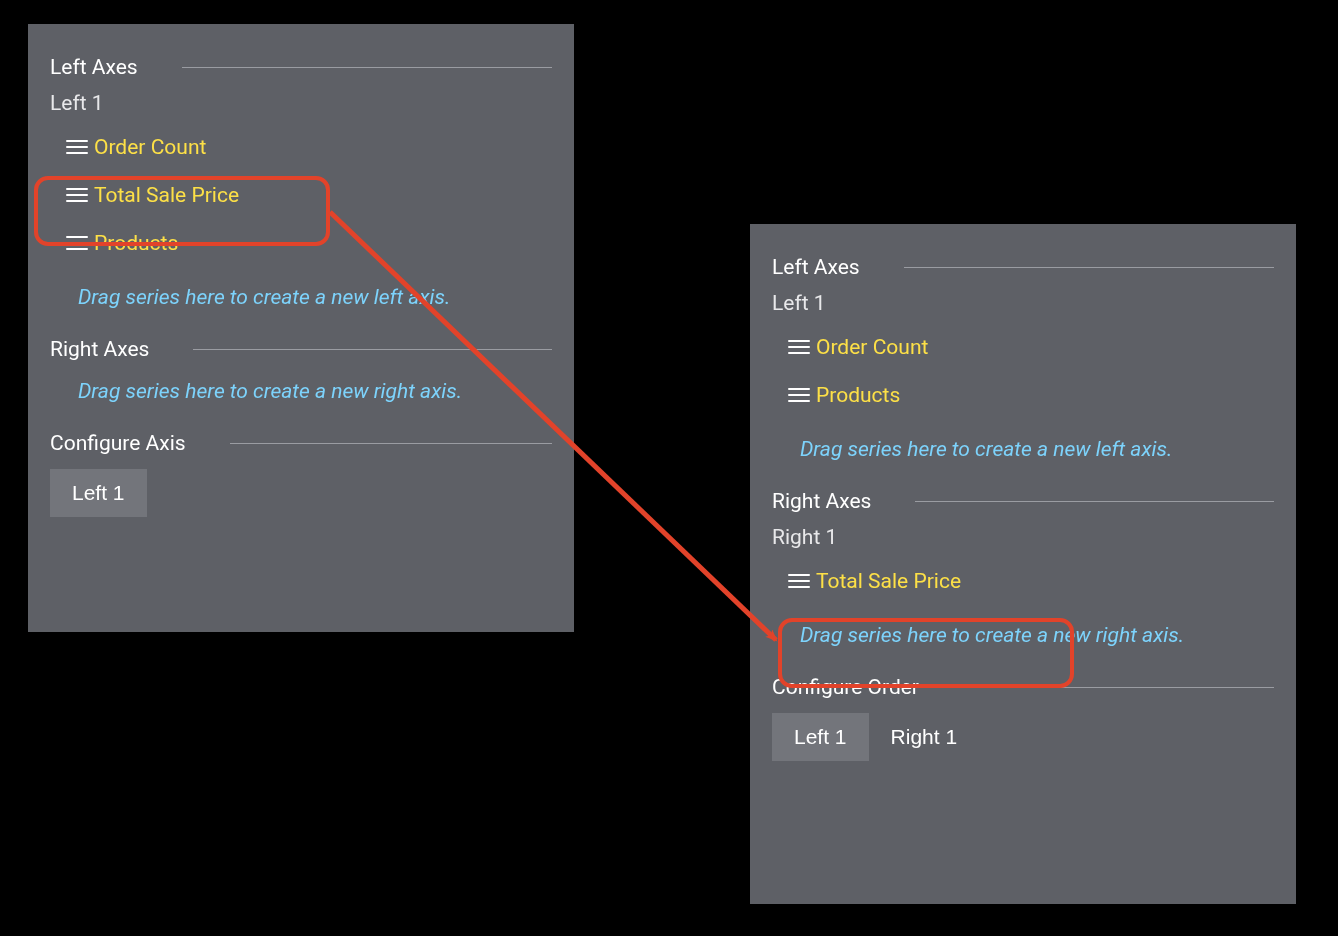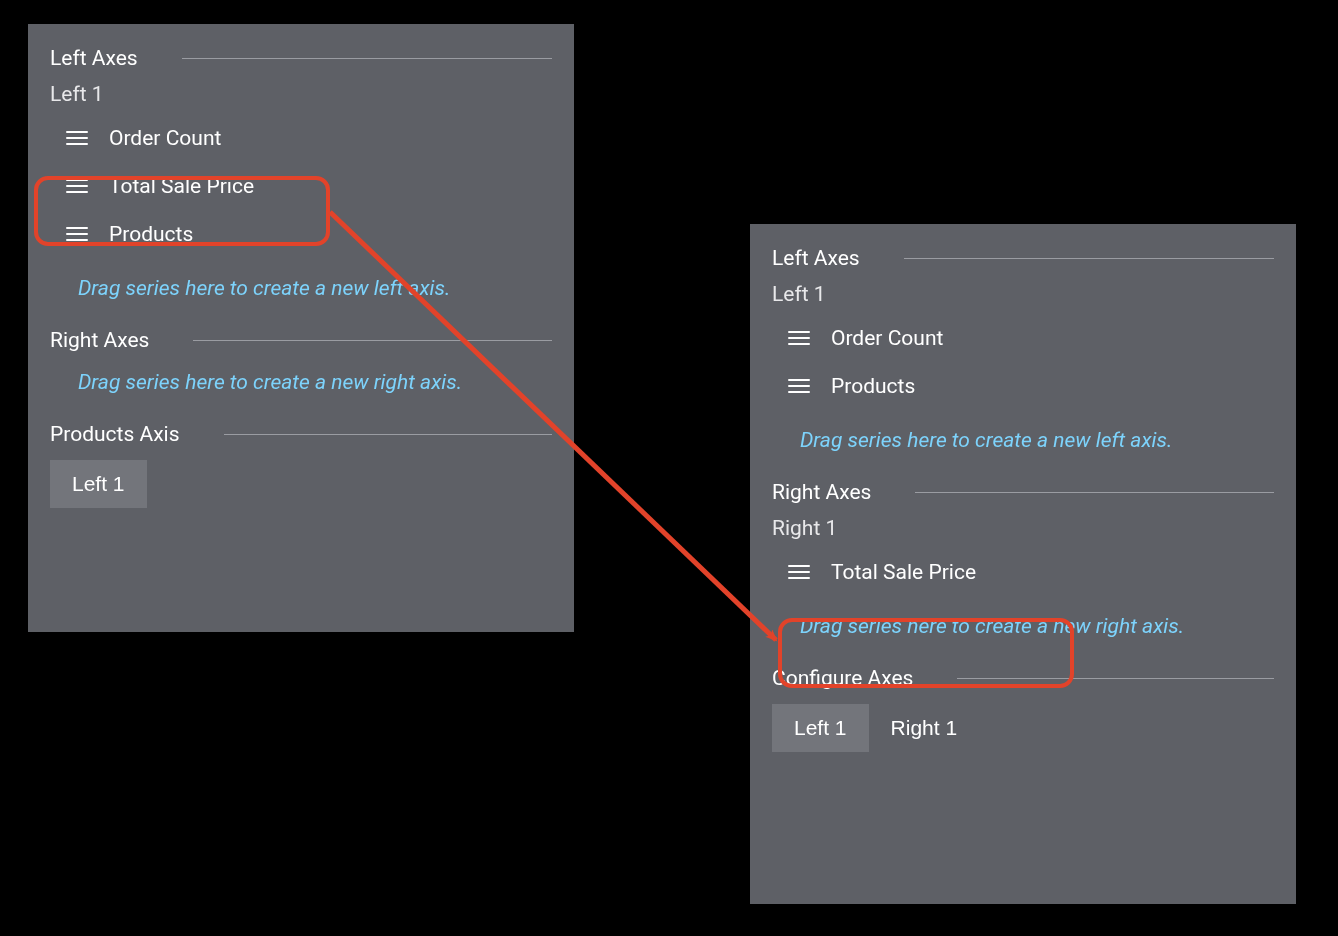--- a/index.html
+++ b/index.html
@@ -20,21 +20,21 @@
     padding: 22px 22px 24px 22px;
     box-sizing: border-box;
   }
 
   .panel-a { left: 28px;  top: 24px;  width: 546px; height: 608px; }
   .panel-b { left: 750px; top: 224px; width: 546px; height: 680px; }
 
   .section-header {
     display: flex;
     align-items: center;
-    margin-top: 0;
+    margin-top: 9px;
     margin-bottom: 10px;
     gap: 30px;
   }
   .section-header .label {
     font-size: 21px;
     font-weight: 400;
     color: #ffffff;
     white-space: nowrap;
   }
   .section-header .rule {
@@ -49,24 +49,24 @@
     font-weight: 400;
     color: #e8e8ea;
     margin: 12px 0 8px 0;
   }
 
   .series-list { margin-left: 10px; }
 
   .series-item {
     display: flex;
     align-items: center;
-    gap: 21px;
+    gap: 6px;
     padding: 12px 10px 12px 6px;
     font-size: 21px;
-    color: #ffffff;
+    color: #fde047;
     border-radius: 10px;
     cursor: grab;
   }
 
   .drag-icon {
     display: inline-flex;
     flex-direction: column;
     gap: 4px;
     width: 22px;
   }
@@ -164,21 +164,21 @@
   <div class="drop-hint">Drag series here to create a new left axis.</div>
 
   <div class="section-header">
     <span class="label">Right Axes</span>
     <span class="rule"></span>
   </div>
 
   <div class="drop-hint">Drag series here to create a new right axis.</div>
 
   <div class="section-header">
-    <span class="label">Products Axis</span>
+    <span class="label">Configure Axis</span>
     <span class="rule"></span>
   </div>
 
   <div class="tabs-row">
     <button class="tab active">Left 1</button>
   </div>
 </div>
 
 <div class="panel panel-b">
 
@@ -224,21 +224,21 @@
           <span></span>
           <span></span>
         </span>
       <span>Total Sale Price</span>
     </div>
   </div>
 
   <div class="drop-hint">Drag series here to create a new right axis.</div>
 
   <div class="section-header">
-    <span class="label">Configure Axes</span>
+    <span class="label">Configure Order</span>
     <span class="rule"></span>
   </div>
 
   <div class="tabs-row">
     <button class="tab active">Left 1</button>
     <button class="tab">Right 1</button>
   </div>
 </div>
 
 <div class="highlight-box hl-a"></div>

